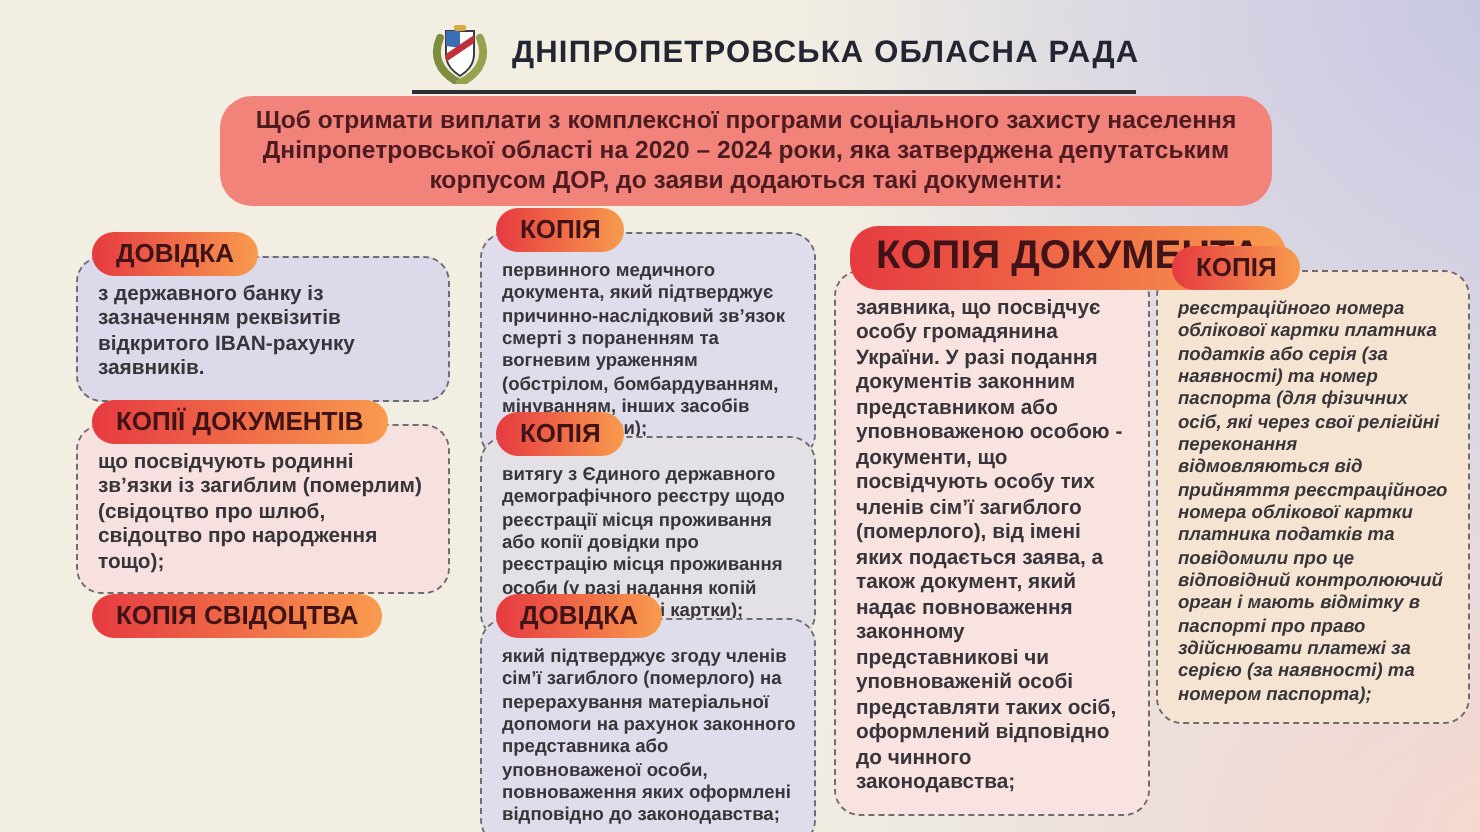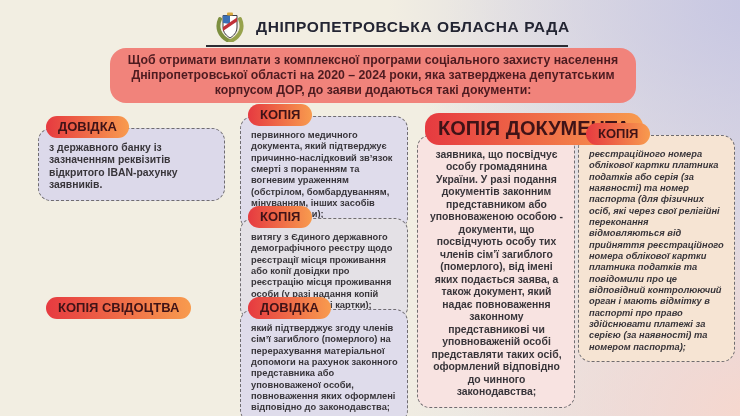--- a/index.html
+++ b/index.html
@@ -54,21 +54,21 @@
   .c1c{ left:38px;  top:297px; width:152px;text-align:center; }
   .c2a{ left:240px; top:104px; width:168px; }
   .c2b{ left:240px; top:206px; width:168px; }
   .c2c{ left:240px; top:297px; width:168px; }
   .c3a{ left:417px; top:113px; width:158px; }
   .c4a{ left:578px; top:123px; width:157px; }
 
   .bg-lav  { background:#dcd9ea; }
   .bg-lav2 { background:#dfdceb; }
   .bg-pink { background:#f6e1e0; }
-  .bg-pink2{ background:#f8e3e1;text-align:center; }
+  .bg-pink2{ background:#f8e3e1; }
   .bg-grey { background:#e4e1e6; }
   .bg-sage { background:#dcdfd3; }
   .bg-peach{ background:#f6e4d3;font-style:italic; }
 </style>
 </head>
 <body>
 
 <div id="canvas">
 
   <div class="hdr">
@@ -88,20 +88,24 @@
 
   <div class="intro">
     <p>Щоб отримати виплати з комплексної програми соціального захисту населення Дніпропетровської області на 2020 – 2024 роки, яка затверджена депутатським корпусом ДОР, до заяви додаються такі документи:</p>
   </div>
 
   <div class="card c1a">
     <span class="pill">ДОВІДКА</span>
     <div class="bodybox bg-lav fs-a">з державного банку із зазначенням реквізитів відкритого IBAN-рахунку заявників.</div>
   </div>
 
+  <div class="card c1b">
+    <span class="pill">КОПІЇ ДОКУМЕНТІВ</span>
+    <div class="bodybox bg-pink fs-a">що посвідчують родинні зв’язки із загиблим (померлим) (свідоцтво про шлюб, свідоцтво про народження тощо);</div>
+  </div>
 
   <div class="card c1c">
     <span class="pill">КОПІЯ СВІДОЦТВА</span>
   </div>
 
   <div class="card c2a">
     <span class="pill">КОПІЯ</span>
     <div class="bodybox bg-lav2 fs-b">первинного медичного документа, який підтверджує причинно-наслідковий зв’язок смерті з пораненням та вогневим ураженням (обстрілом, бомбардуванням, мінуванням, інших засобів ведення війни);</div>
   </div>
 

